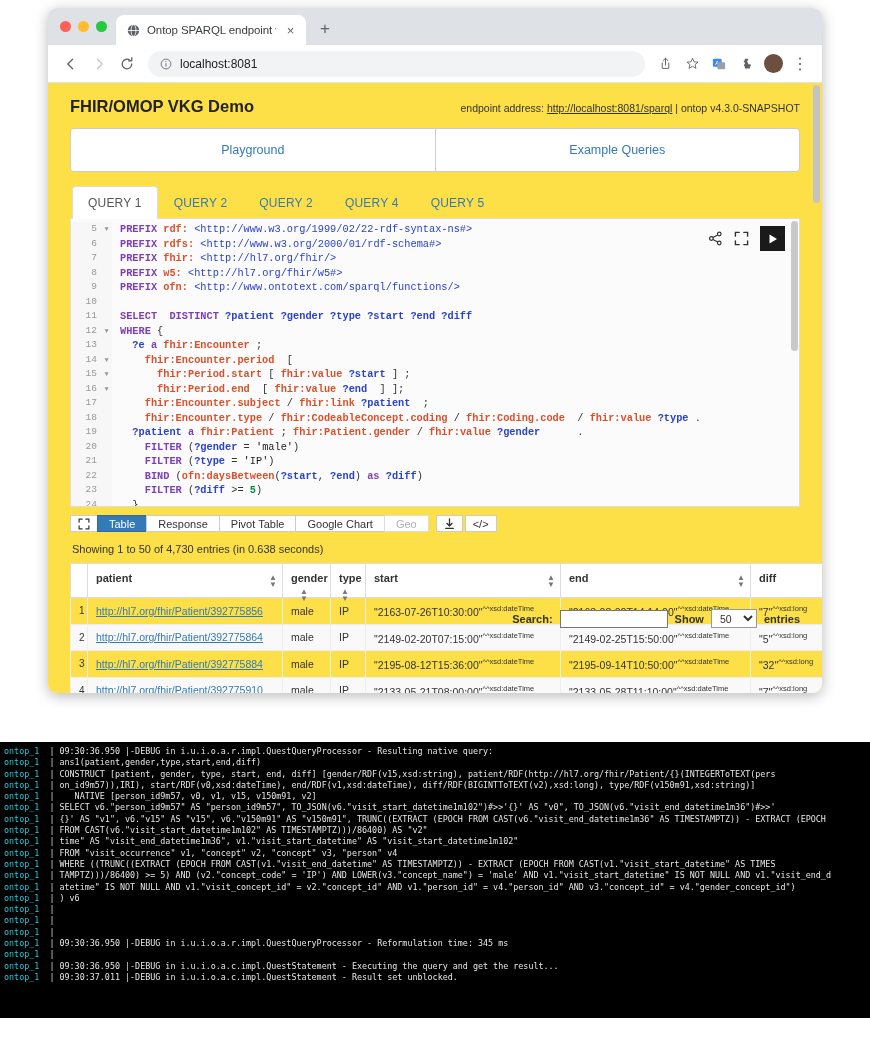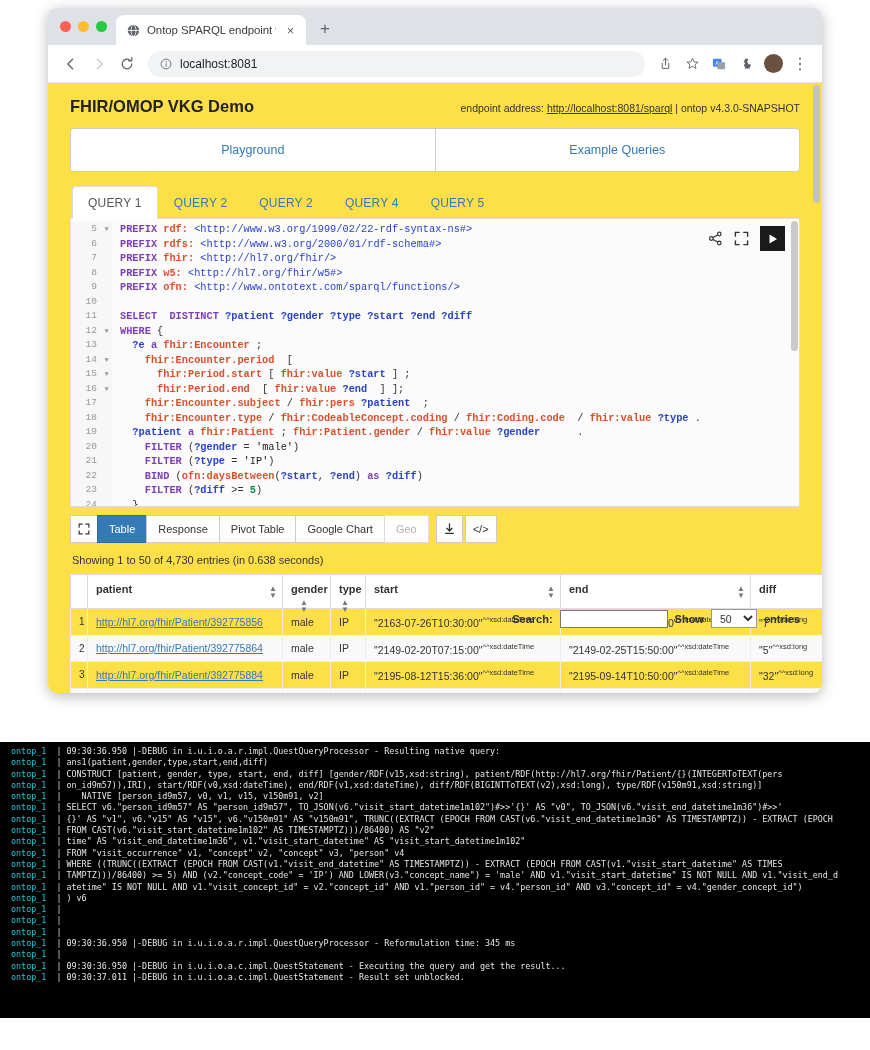--- a/index.html
+++ b/index.html
@@ -264,21 +264,21 @@
   }
 
   
   .res-toolbar {
     display: flex;
     align-items: center;
     gap: 0;
     padding: 8px 0 0 0;
   }
   .rt-btn {
-    height: 28px;
+    height: 17px;
     border: 1px solid #ccc;
     background: #fff;
     font-size: 11px;
     color: #333;
     display: flex; align-items: center; justify-content: center;
     padding: 0 11px;
     margin-right: -1px;
   }
   .rt-btn.active {
     background: #337ab7;
@@ -378,21 +378,21 @@
   
   .terminal {
     position: absolute;
     left: 0; top: 742px;
     width: 870px; height: 276px;
     background: #000000;
     color: #d6d6d6;
     font-family: "DejaVu Sans Mono", monospace;
     font-size: 8.4px;
     line-height: 11.3px;
-    padding: 4px 0 0 8px;
+    padding: 4px 0 0 1px;
     overflow: hidden;
   }
   .tline { white-space: pre; padding-left: 3px; }
   .tsvc { color: #1fc8db; }
   .tbar { color: #d6d6d6; }
   .tmsg { color: #e6e6e6; }
 </style>
 </head>
 <body>
 
@@ -515,21 +515,21 @@
             <div class="cline"><span class="gutter">7</span><span class="fold"></span><span class="code"><span class="k-prefix">PREFIX </span><span class="k-name">fhir:</span><span class="k-pun"> </span><span class="k-uri">&lt;http://hl7.org/fhir/&gt;</span></span></div>
             <div class="cline"><span class="gutter">8</span><span class="fold"></span><span class="code"><span class="k-prefix">PREFIX </span><span class="k-name">w5:</span><span class="k-pun"> </span><span class="k-uri">&lt;http://hl7.org/fhir/w5#&gt;</span></span></div>
             <div class="cline"><span class="gutter">9</span><span class="fold"></span><span class="code"><span class="k-prefix">PREFIX </span><span class="k-name">ofn:</span><span class="k-pun"> </span><span class="k-uri">&lt;http://www.ontotext.com/sparql/functions/&gt;</span></span></div>
             <div class="cline"><span class="gutter">10</span><span class="fold"></span><span class="code"><span class="k-pun"></span></span></div>
             <div class="cline"><span class="gutter">11</span><span class="fold"></span><span class="code"><span class="k-kw">SELECT  DISTINCT </span><span class="k-var">?patient ?gender ?type ?start ?end ?diff</span></span></div>
             <div class="cline"><span class="gutter">12</span><span class="fold">▼</span><span class="code"><span class="k-kw">WHERE </span><span class="k-pun">{</span></span></div>
             <div class="cline"><span class="gutter">13</span><span class="fold"></span><span class="code"><span class="k-pun">  </span><span class="k-var">?e</span><span class="k-pun"> </span><span class="k-kw">a</span><span class="k-pun"> </span><span class="k-name">fhir:Encounter</span><span class="k-pun"> ;</span></span></div>
             <div class="cline"><span class="gutter">14</span><span class="fold">▼</span><span class="code"><span class="k-pun">    </span><span class="k-name">fhir:Encounter.period</span><span class="k-pun">  [</span></span></div>
             <div class="cline"><span class="gutter">15</span><span class="fold">▼</span><span class="code"><span class="k-pun">      </span><span class="k-name">fhir:Period.start</span><span class="k-pun"> [ </span><span class="k-name">fhir:value</span><span class="k-pun"> </span><span class="k-var">?start</span><span class="k-pun"> ] ;</span></span></div>
             <div class="cline"><span class="gutter">16</span><span class="fold">▼</span><span class="code"><span class="k-pun">      </span><span class="k-name">fhir:Period.end</span><span class="k-pun">  [ </span><span class="k-name">fhir:value</span><span class="k-pun"> </span><span class="k-var">?end</span><span class="k-pun">  ] ];</span></span></div>
-            <div class="cline"><span class="gutter">17</span><span class="fold"></span><span class="code"><span class="k-pun">    </span><span class="k-name">fhir:Encounter.subject</span><span class="k-pun"> / </span><span class="k-name">fhir:pers</span><span class="k-pun"> </span><span class="k-var">?patient</span><span class="k-pun">  ;</span></span></div>
+            <div class="cline"><span class="gutter">17</span><span class="fold"></span><span class="code"><span class="k-pun">    </span><span class="k-name">fhir:Encounter.subject</span><span class="k-pun"> / </span><span class="k-name">fhir:link</span><span class="k-pun"> </span><span class="k-var">?patient</span><span class="k-pun">  ;</span></span></div>
             <div class="cline"><span class="gutter">18</span><span class="fold"></span><span class="code"><span class="k-pun">    </span><span class="k-name">fhir:Encounter.type</span><span class="k-pun"> / </span><span class="k-name">fhir:CodeableConcept.coding</span><span class="k-pun"> / </span><span class="k-name">fhir:Coding.code</span><span class="k-pun">  / </span><span class="k-name">fhir:value</span><span class="k-pun"> </span><span class="k-var">?type</span><span class="k-pun"> .</span></span></div>
             <div class="cline"><span class="gutter">19</span><span class="fold"></span><span class="code"><span class="k-pun">  </span><span class="k-var">?patient</span><span class="k-pun"> </span><span class="k-kw">a</span><span class="k-pun"> </span><span class="k-name">fhir:Patient</span><span class="k-pun"> ; </span><span class="k-name">fhir:Patient.gender</span><span class="k-pun"> / </span><span class="k-name">fhir:value</span><span class="k-pun"> </span><span class="k-var">?gender</span><span class="k-pun">      .</span></span></div>
             <div class="cline"><span class="gutter">20</span><span class="fold"></span><span class="code"><span class="k-pun">    </span><span class="k-kw">FILTER</span><span class="k-pun"> (</span><span class="k-var">?gender</span><span class="k-pun"> = </span><span class="k-str">'male'</span><span class="k-pun">)</span></span></div>
             <div class="cline"><span class="gutter">21</span><span class="fold"></span><span class="code"><span class="k-pun">    </span><span class="k-kw">FILTER</span><span class="k-pun"> (</span><span class="k-var">?type</span><span class="k-pun"> = </span><span class="k-str">'IP'</span><span class="k-pun">)</span></span></div>
             <div class="cline"><span class="gutter">22</span><span class="fold"></span><span class="code"><span class="k-pun">    </span><span class="k-kw">BIND</span><span class="k-pun"> (</span><span class="k-name">ofn:daysBetween</span><span class="k-pun">(</span><span class="k-var">?start</span><span class="k-pun">, </span><span class="k-var">?end</span><span class="k-pun">) </span><span class="k-kw">as</span><span class="k-pun"> </span><span class="k-var">?diff</span><span class="k-pun">)</span></span></div>
             <div class="cline"><span class="gutter">23</span><span class="fold"></span><span class="code"><span class="k-pun">    </span><span class="k-kw">FILTER</span><span class="k-pun"> (</span><span class="k-var">?diff</span><span class="k-pun"> &gt;= </span><span class="k-num">5</span><span class="k-pun">)</span></span></div>
             <div class="cline"><span class="gutter">24</span><span class="fold"></span><span class="code"><span class="k-pun">  }</span></span></div>
           </div>
         <div class="editor-actions">
           <span class="ea-icon">

